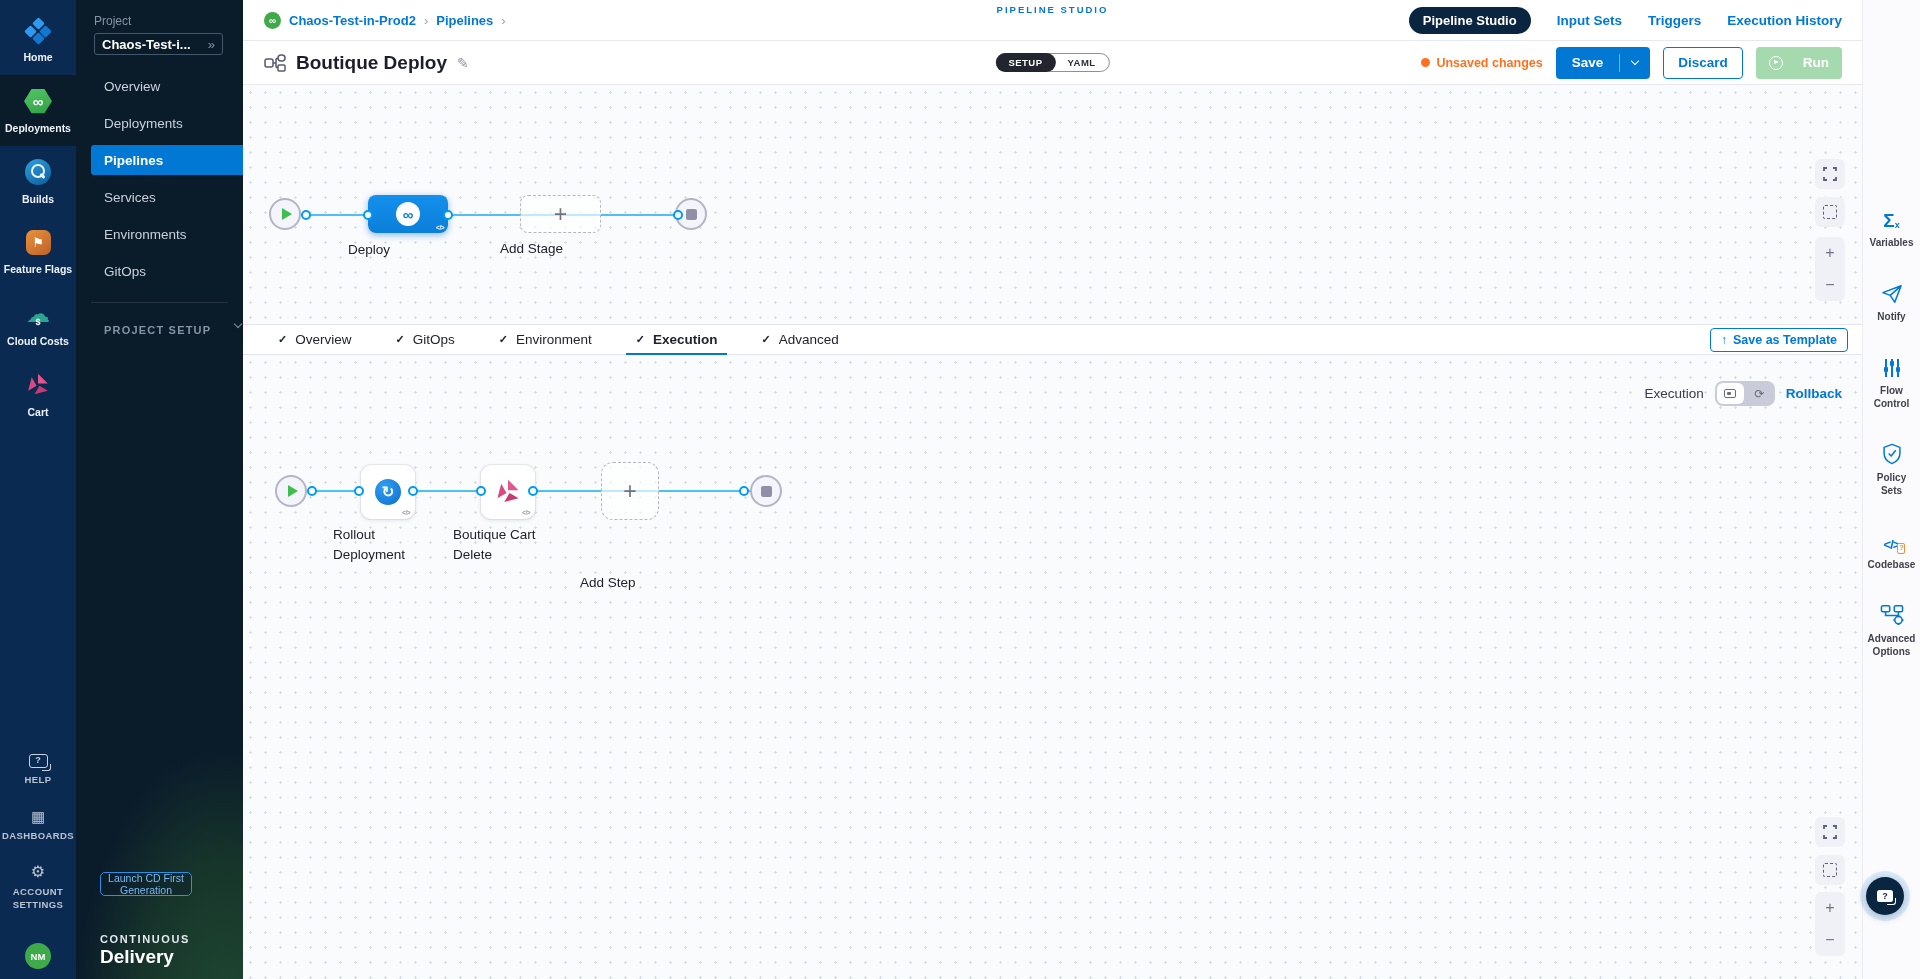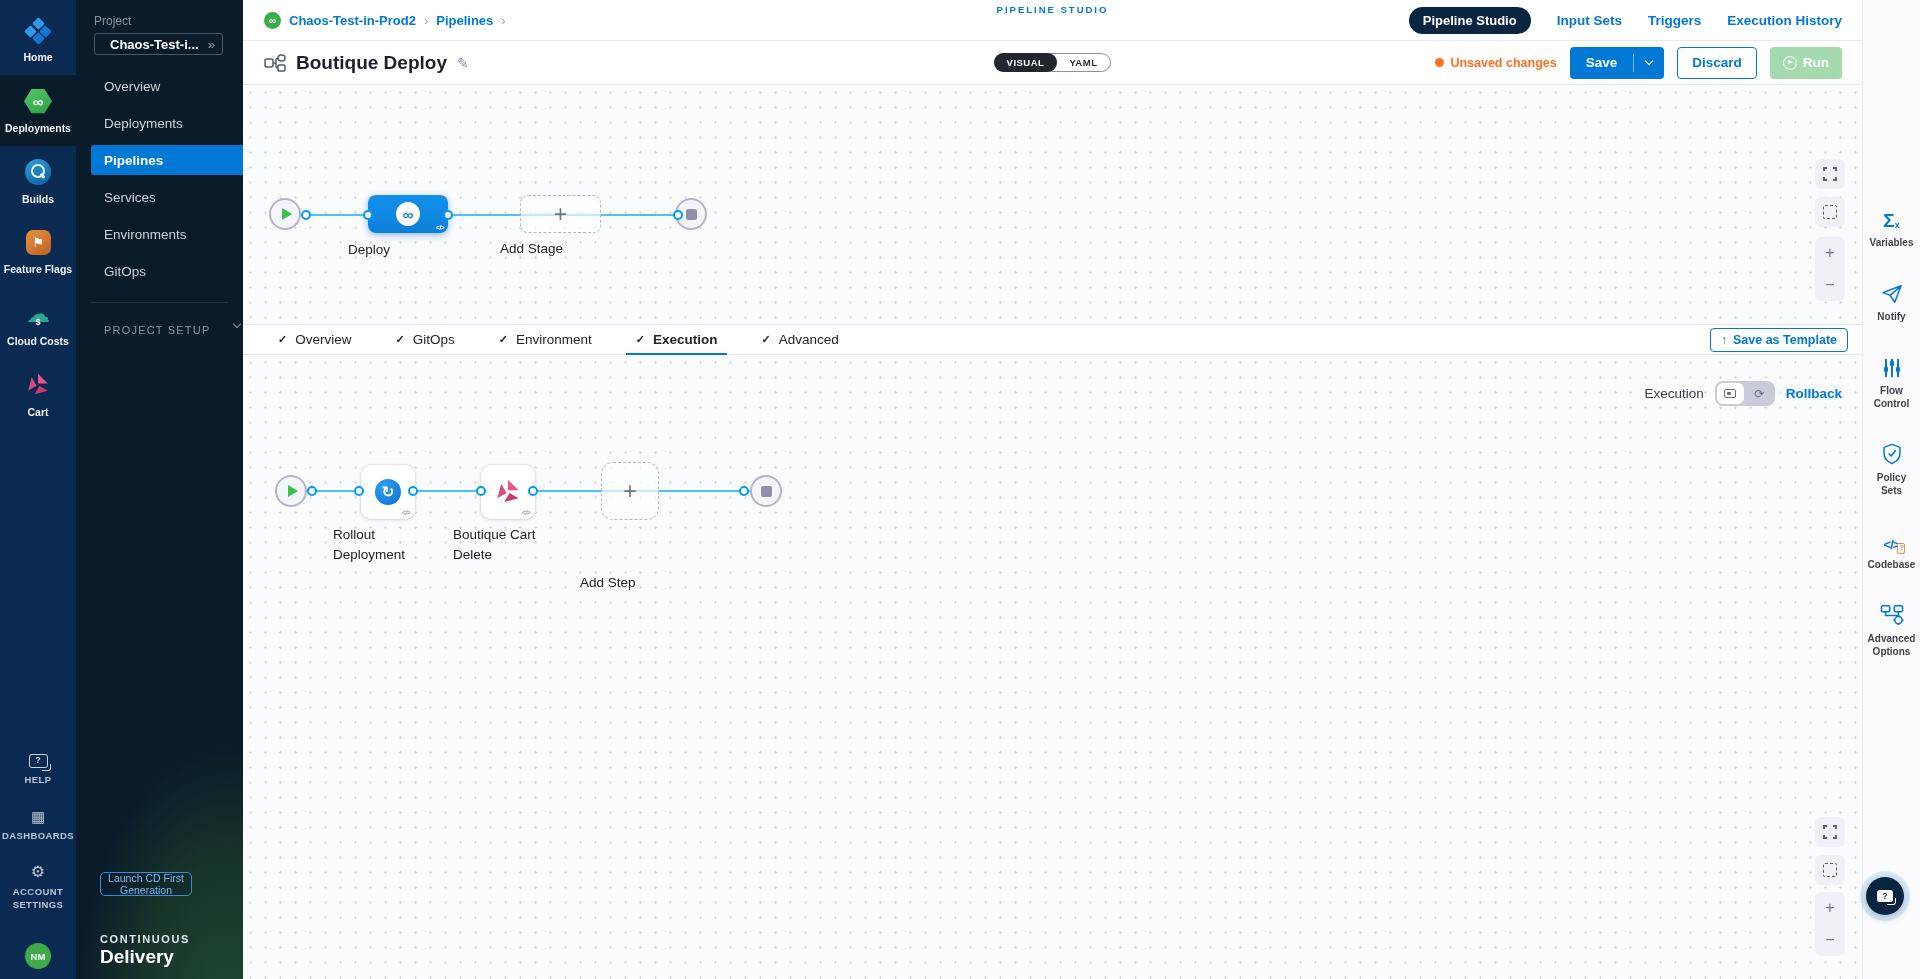--- a/index.html
+++ b/index.html
@@ -31,27 +31,27 @@
   .ic-help::after { content:''; position:absolute; right:-4px; bottom:-4px; width:8px; height:6px; border-right:1.6px solid #c7d2dd; border-bottom:1.6px solid #c7d2dd; border-radius:0 0 3px 0; }
   .ic-grid { font-size:15px; color:#b9c4d0; line-height:1; }
   .ic-gear { font-size:16px; color:#b9c4d0; line-height:1; }
   .avatar { width:26px; height:26px; border-radius:50%; background:#3eaa4a; color:#fff; font-size:9.5px; font-weight:700; display:flex; align-items:center; justify-content:center; margin-top:20px; cursor:pointer; }
 
   
   .project-nav { width:167px; flex-shrink:0; background:#0a1b2a; position:relative; padding-top:10px; overflow:hidden; }
   .project-nav::before { content:''; position:absolute; left:0; right:0; bottom:0; height:260px; background:radial-gradient(130% 150% at 90% 115%, #1f4832 0%, #17352a 40%, rgba(23,53,42,0) 70%); pointer-events:none; }
   .p-label { font-size:12px; color:#8594a5; margin:4px 0 5px 18px; }
   .p-select { margin-left:18px; width:129px; height:22px; border:1px solid #46586b; border-radius:3px; display:flex; align-items:center; justify-content:space-between; padding:0 7px; color:#fff; font-size:13px; font-weight:600; cursor:pointer; position:relative; z-index:2; }
-  .p-select .val { white-space:nowrap; overflow:hidden; text-overflow:ellipsis; max-width:96px;margin-left:8px; }
+  .p-select .val { white-space:nowrap; overflow:hidden; text-overflow:ellipsis; max-width:96px; }
   .p-select .dbl { color:#8594a5; font-size:13px; font-weight:400; }
   .p-items { margin-top:16px; position:relative; z-index:2; }
   .p-item { height:30px; display:flex; align-items:center; padding-left:28px; font-size:13.5px; color:#c9d1da; margin:7px 0; cursor:pointer; }
   .p-item.active { background:#0278d5; color:#fff; margin-left:15px; padding-left:13px; border-radius:3px 0 0 3px; font-weight:600; }
   .p-div { border:none; border-top:1px solid #243242; margin:16px 15px 0; position:relative; z-index:2;}
-  .p-setup { margin:21px 0 0 28px; font-size:11px; letter-spacing:1.2px; color:#8594a5; font-weight:400; display:flex; align-items:flex-start; cursor:pointer; position:relative; z-index:2; }
+  .p-setup { margin:21px 0 0 28px; font-size:11px; letter-spacing:1.2px; color:#8594a5; font-weight:700; display:flex; align-items:flex-start; cursor:pointer; position:relative; z-index:2; }
   .chev { display:inline-block; width:6px; height:6px; border-right:1.6px solid currentColor; border-bottom:1.6px solid currentColor; transform:rotate(45deg); }
   .p-setup .chev { margin-left:24px; margin-top:-3px; color:#8594a5; }
   .launch-btn { position:absolute; left:24px; top:872px; width:92px; height:24px; border:1px solid #2e8fe0; border-radius:5px; color:#7ab8f0; font-size:10.5px; display:flex; align-items:center; justify-content:center; background:rgba(10,27,42,.35); z-index:3; cursor:pointer; }
   .mod-kicker { position:absolute; left:24px; top:933px; font-size:11px; letter-spacing:1.6px; font-weight:700; color:#e3e9f0; z-index:3; }
   .mod-name { position:absolute; left:24px; top:946px; font-size:19px; font-weight:700; color:#fff; z-index:3; }
 
   
   .main { flex:1; min-width:0; display:flex; flex-direction:column; background:#fff; position:relative; }
   .row1 { height:41px; border-bottom:1px solid #e8e9f0; display:flex; align-items:center; padding:0 20px 0 21px; position:relative; flex-shrink:0; }
   .crumbs { display:flex; align-items:center; gap:8px; font-size:13px; color:#0278d5; font-weight:600; }
@@ -72,21 +72,21 @@
   .vt-seg.sel { background:#22252e; color:#fff; border-radius:20px; margin:-1px; height:19px; }
   .actions { margin-left:auto; display:flex; align-items:center; gap:13px; }
   .unsaved { color:#ff7020; font-size:12.5px; font-weight:700; display:flex; align-items:center; gap:6px; }
   .unsaved .dot { width:9px; height:9px; border-radius:50%; background:#ff7020; }
   .btn-save { display:flex; align-items:stretch; background:#0278d5; color:#fff; border-radius:4px; height:32px; font-size:13.5px; font-weight:700; cursor:pointer; overflow:hidden; }
   .save-main { padding:0 16px; display:flex; align-items:center; }
   .save-sep { width:1px; background:rgba(255,255,255,.45); margin:7px 0; }
   .save-caret { width:30px; display:flex; align-items:center; justify-content:center; }
   .save-caret .chev { color:#fff; margin-top:-3px; }
   .btn-discard { height:32px; padding:0 14px; border:1px solid #0278d5; color:#0278d5; border-radius:4px; font-size:13.5px; font-weight:700; background:#fff; display:flex; align-items:center; cursor:pointer; }
-  .btn-run { height:32px; padding:0 13px; background:#a5d9ae; color:#fff; border-radius:4px; font-weight:700; font-size:13.5px; display:flex; align-items:center; gap:6px; cursor:default; }
+  .btn-run { height:32px; padding:0 13px; background:#a5d9ae; color:#fff; border-radius:4px; font-weight:700; font-size:13.5px; display:flex; align-items:center; gap:20px; cursor:default; }
   .run-ic { width:14px; height:14px; border:1.6px solid #fff; border-radius:50%; position:relative; }
   .run-ic::after { content:''; position:absolute; left:4px; top:3px; width:0; height:0; border-left:5px solid #fff; border-top:2.5px solid transparent; border-bottom:2.5px solid transparent; }
 
   
   .canvas { position:relative; background-color:#fafbfd; background-image:radial-gradient(circle,#d8dce5 1px,rgba(0,0,0,0) 1.2px); background-size:15px 15px; }
   .stage-canvas { height:240px; border-bottom:1px solid #e3e4ed; flex-shrink:0; }
   .exec-canvas { flex:1; }
 
   .gline { position:absolute; height:2px; background:#4ec0f6; z-index:1; }
   .gport { position:absolute; width:10px; height:10px; border-radius:50%; background:#fff; border:2px solid #009bf5; z-index:3; }
@@ -250,21 +250,21 @@
         <svg width="22" height="18" viewBox="0 0 22 18" fill="none" stroke="currentColor" stroke-width="1.5">
           <rect x="1" y="5" width="8" height="8" rx="2"></rect>
           <rect x="14" y="1" width="7" height="6" rx="3"></rect>
           <rect x="14" y="11" width="7" height="6" rx="1"></rect>
           <path d="M9 9 h3 M12 4.5 h2 M12 13.5 h2 M12 4.5 v9"></path>
         </svg>
       </span>
       <span class="p-title">Boutique Deploy</span>
       <span class="pencil">✎</span>
       <div class="view-toggle">
-        <span class="vt-seg sel">VISUAL</span>
+        <span class="vt-seg sel">SETUP</span>
         <span class="vt-seg">YAML</span>
       </div>
       <div class="actions">
         <span class="unsaved">
             <span class="dot"></span>
             <span>Unsaved changes</span>
           </span>
         <div class="btn-save">
           <span class="save-main">Save</span>
           <span class="save-sep"></span>

